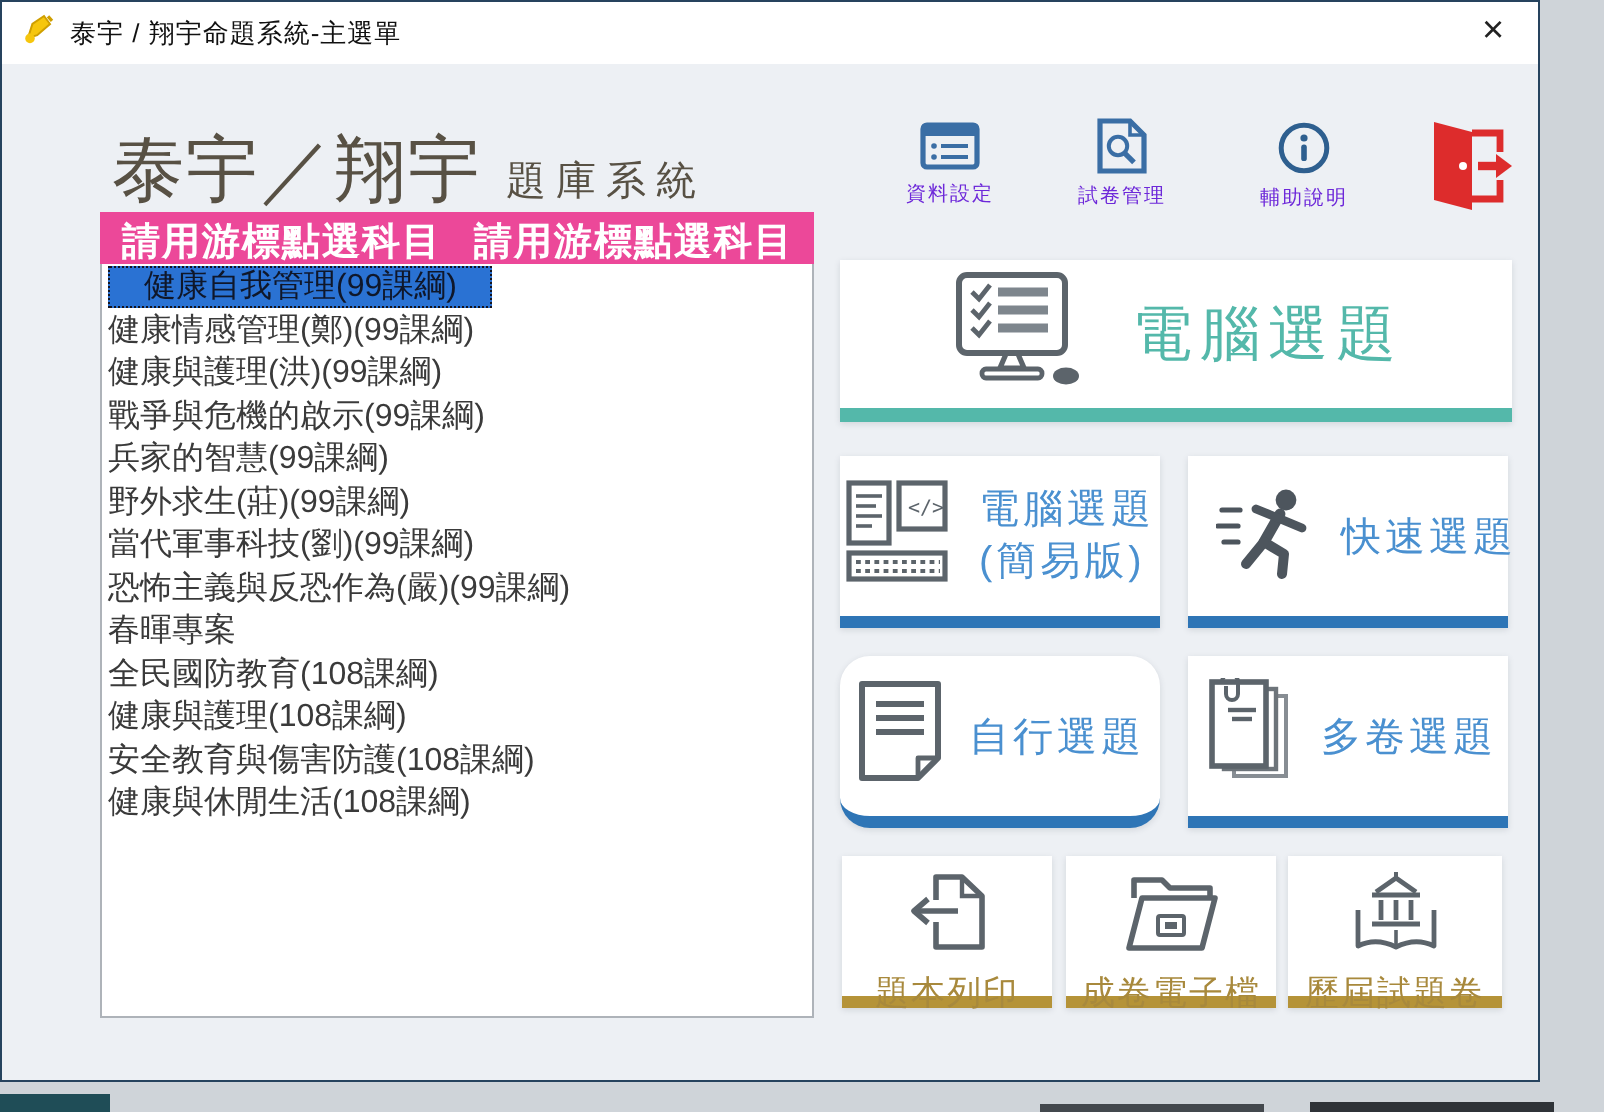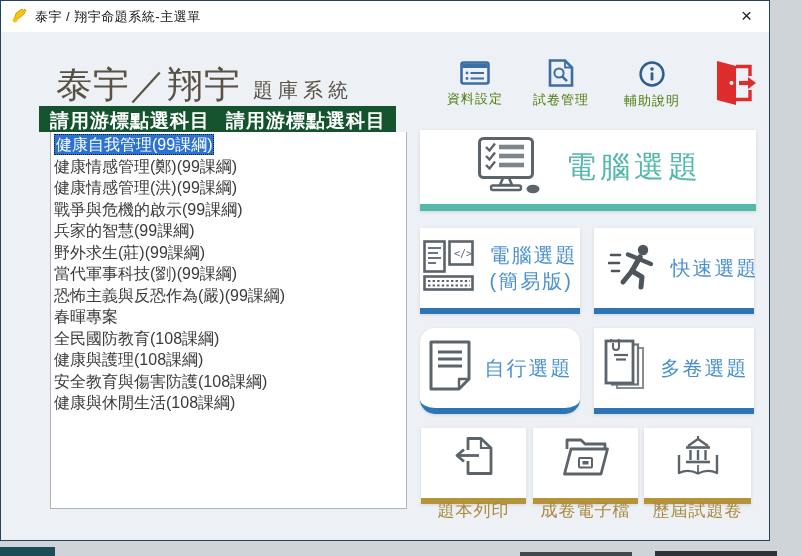--- a/index.html
+++ b/index.html
@@ -27,44 +27,44 @@
   
   .desk-corner{position:absolute;left:0;top:547px;width:55px;height:9px;background:#1f4d57;}
   .desk-frag1{position:absolute;left:520px;top:552px;width:112px;height:4px;background:#43484d;}
   .desk-frag2{position:absolute;left:655px;top:551px;width:122px;height:5px;background:#2f3338;}
   
   .brand{position:absolute;left:55px;top:60px;white-space:nowrap;color:#585144;}
   .brand-main{font-size:36px;font-weight:500;letter-spacing:1px;}
   .brand-sub{font-size:20px;letter-spacing:5px;margin-left:12px;}
   
   .subject-header{
-    position:absolute;left:38px;top:105px;width:357px;height:26px;
-    background:#14532d;box-sizing:border-box;
+    position:absolute;left:49px;top:105px;width:357px;height:26px;
+    background:#ec4899;box-sizing:border-box;
   }
   .subject-header span{
     position:absolute;top:2px;font-size:19px;font-weight:bold;color:#fff;
     letter-spacing:1px;white-space:nowrap;
   }
   .sh-left{left:11px;}
   .sh-right{left:187px;}
   .subject-list{
     position:absolute;left:49px;top:131px;width:357px;height:377px;
     background:#fff;border:1px solid #aeb3b9;border-top:none;
     box-sizing:border-box;padding-top:1px;overflow:hidden;
   }
   .subject-item{height:21.5px;line-height:21.5px;padding-left:3px;
     font-size:16px;color:#3a3a3a;white-space:nowrap;cursor:default;}
   .subject-item .txt{display:inline-block;line-height:19px;vertical-align:middle;}
   .subject-item.selected .txt{
-    background:#2a72d3;color:#ffffff;border:1px dotted #14141e;padding:0 1px;
+    background:#2a72d3;color:#0f172a;border:1px dotted #14141e;padding:0 17px;
   }
   
   .tool{position:absolute;width:88px;text-align:center;cursor:pointer;}
   .tool svg{display:block;margin:0 auto;}
-  .tool-label{font-size:13px;color:#4d7c0f;margin-top:4px;letter-spacing:1px;white-space:nowrap;}
+  .tool-label{font-size:10px;color:#6d28d9;margin-top:4px;letter-spacing:1px;white-space:nowrap;}
   .tool-settings{left:430px;top:60px;}
   .tool-exam{left:516px;top:58px;}
   .tool-help{left:607px;top:59px;}
   .tool-exit{left:706px;top:57px;width:52px;}
   
   .card{
     position:absolute;background:#fff;display:flex;align-items:center;justify-content:center;
     box-shadow:0 1px 3px rgba(60,70,80,.15);cursor:pointer;box-sizing:border-box;
   }
   .card-main{left:419px;top:129px;width:336px;height:81px;border-bottom:7px solid #54b8aa;gap:24px;}
@@ -73,21 +73,21 @@
   .card-mid .label{font-size:20px;color:#4a90d0;letter-spacing:2px;white-space:nowrap;}
   .card-easy{left:419px;top:227px;width:160px;}
   .card-quick{left:593px;top:227px;width:160px;padding-left:18px;}
   .card-self{left:419px;top:327px;width:160px;border-radius:15px;}
   .card-multi{left:593px;top:327px;width:160px;}
   .label-2line{line-height:26px;text-align:left;}
   .card-small{
     height:76px;border-bottom:6px solid #b59338;flex-direction:column;
     justify-content:flex-start;padding-top:7px;
   }
-  .card-small .label{font-size:17px;color:#a8893c;letter-spacing:1px;margin-top:18px;white-space:nowrap;}
+  .card-small .label{font-size:17px;color:#a8893c;letter-spacing:1px;margin-top:3px;white-space:nowrap;}
   .card-print{left:420px;top:427px;width:105px;}
   .card-efile{left:532px;top:427px;width:105px;}
   .card-past{left:643px;top:427px;width:107px;}
 </style>
 </head>
 <body>
 
 <div class="window">
 
   <div class="titlebar">
@@ -107,21 +107,21 @@
   </div>
 
   <div class="subject-header">
     <span class="sh-left">請用游標點選科目</span>
     <span class="sh-right">請用游標點選科目</span>
   </div>
 
   <div class="subject-list">
     <div class="subject-item selected"><span class="txt">健康自我管理(99課綱)</span></div>
     <div class="subject-item"><span class="txt">健康情感管理(鄭)(99課綱)</span></div>
-    <div class="subject-item"><span class="txt">健康情感管理(洪)(99課綱)</span></div>
+    <div class="subject-item"><span class="txt">健康與護理(洪)(99課綱)</span></div>
     <div class="subject-item"><span class="txt">戰爭與危機的啟示(99課綱)</span></div>
     <div class="subject-item"><span class="txt">兵家的智慧(99課綱)</span></div>
     <div class="subject-item"><span class="txt">野外求生(莊)(99課綱)</span></div>
     <div class="subject-item"><span class="txt">當代軍事科技(劉)(99課綱)</span></div>
     <div class="subject-item"><span class="txt">恐怖主義與反恐作為(嚴)(99課綱)</span></div>
     <div class="subject-item"><span class="txt">春暉專案</span></div>
     <div class="subject-item"><span class="txt">全民國防教育(108課綱)</span></div>
     <div class="subject-item"><span class="txt">健康與護理(108課綱)</span></div>
     <div class="subject-item"><span class="txt">安全教育與傷害防護(108課綱)</span></div>
     <div class="subject-item"><span class="txt">健康與休閒生活(108課綱)</span></div>

